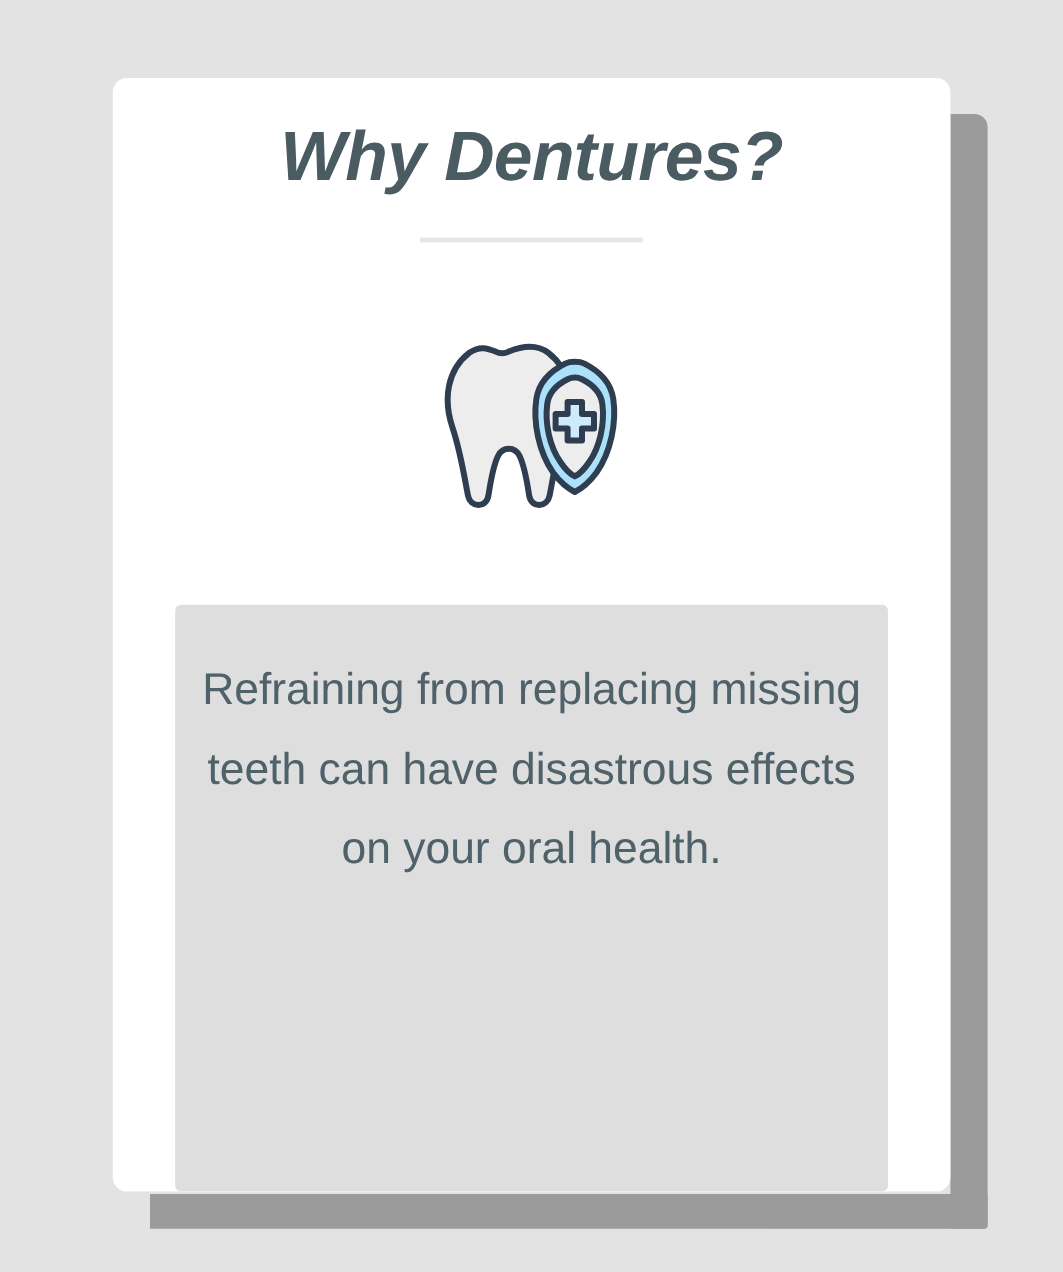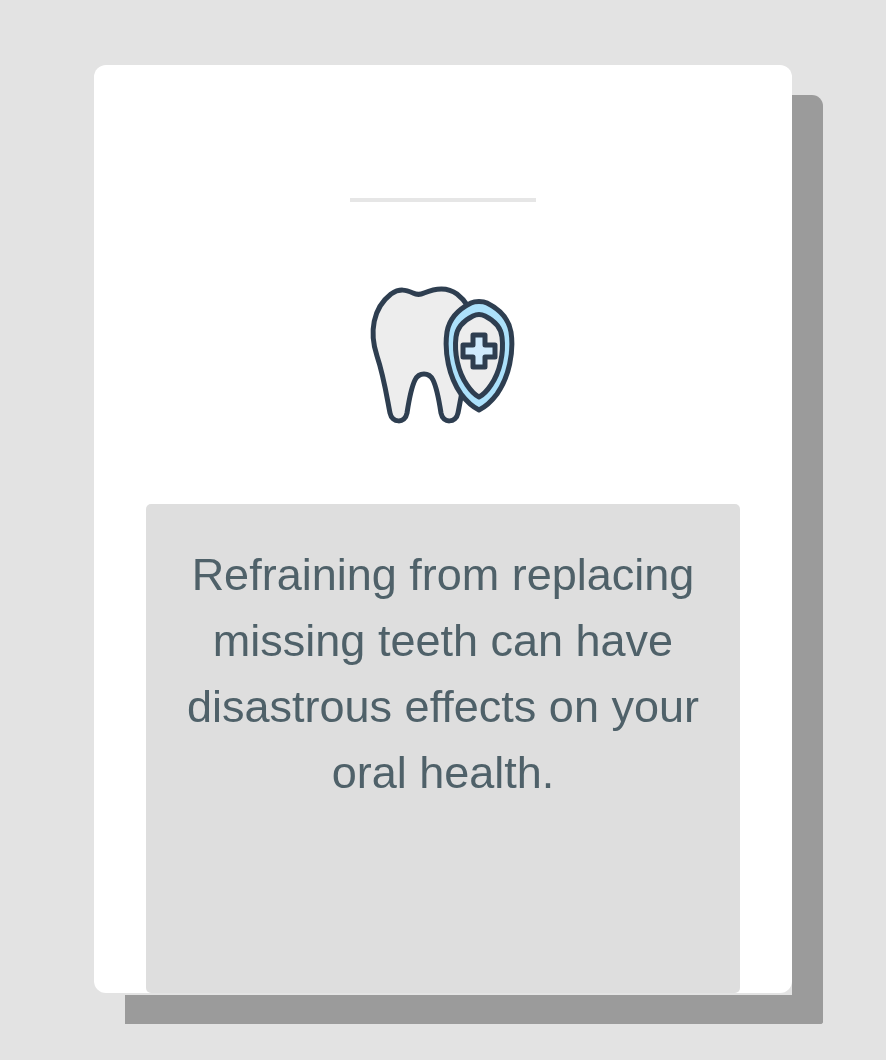--- a/index.html
+++ b/index.html
@@ -95,36 +95,37 @@
     background: #dedede;
     border-radius: 5px;
   }
 
   #body-text {
     position: absolute;
     left: 22px;
     top: 38px;
     width: 550px;
     text-align: center;
-    font-size: 45px;
+    font-size: 37px;
     line-height: 66px;
     color: #4f6169;
     font-weight: normal;
   }
 </style>
 </head>
 <body>
 
 <div id="stage">
 
   <div id="card-shadow-right"></div>
   <div id="card-shadow"></div>
 
   <div id="card">
 
+    <div id="card-title">Why Dentures?</div>
 
     <div id="title-divider"></div>
 
     <div id="icon-wrap">
       <svg width="180" height="160" viewBox="0 0 180 160">
 
         <path d="M38 24 C20 38 16 62 24 86 C31 107 34 128 37 143
                  C39 153 52 154 54 143 C56 130 58 118 62 110
                  C66 102 76 102 80 110 C84 118 86 130 88 143
                  C90 154 103 153 105 143 C108 128 111 107 118 86

